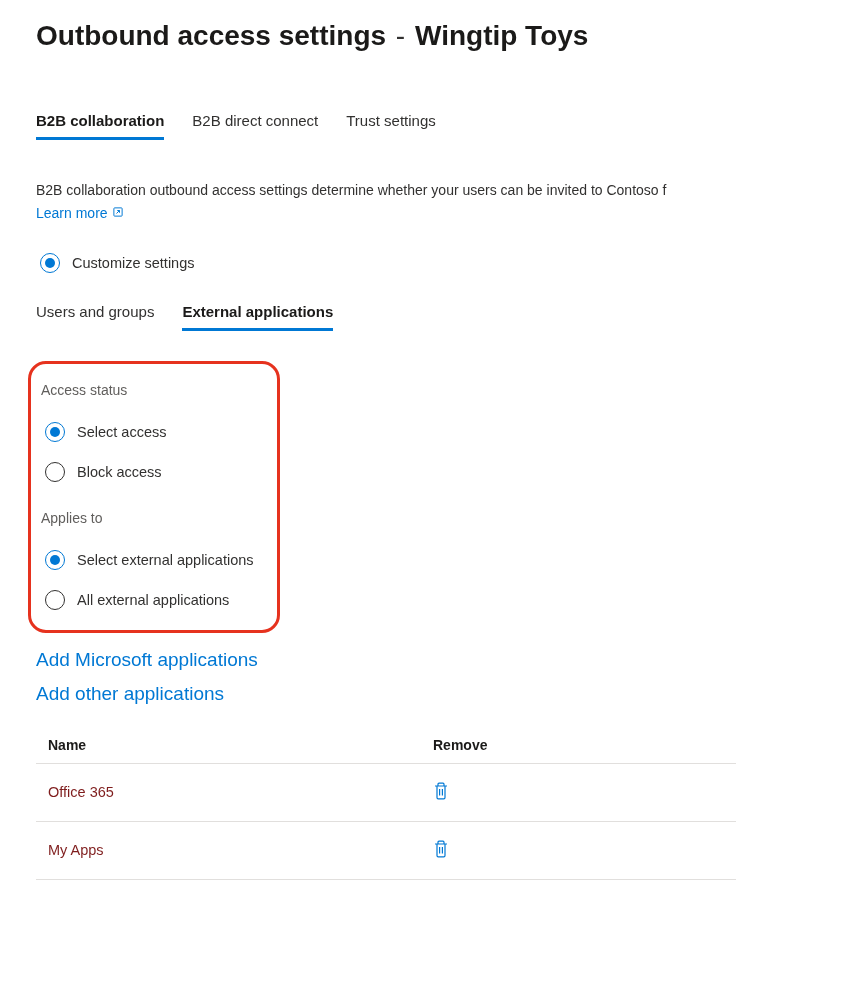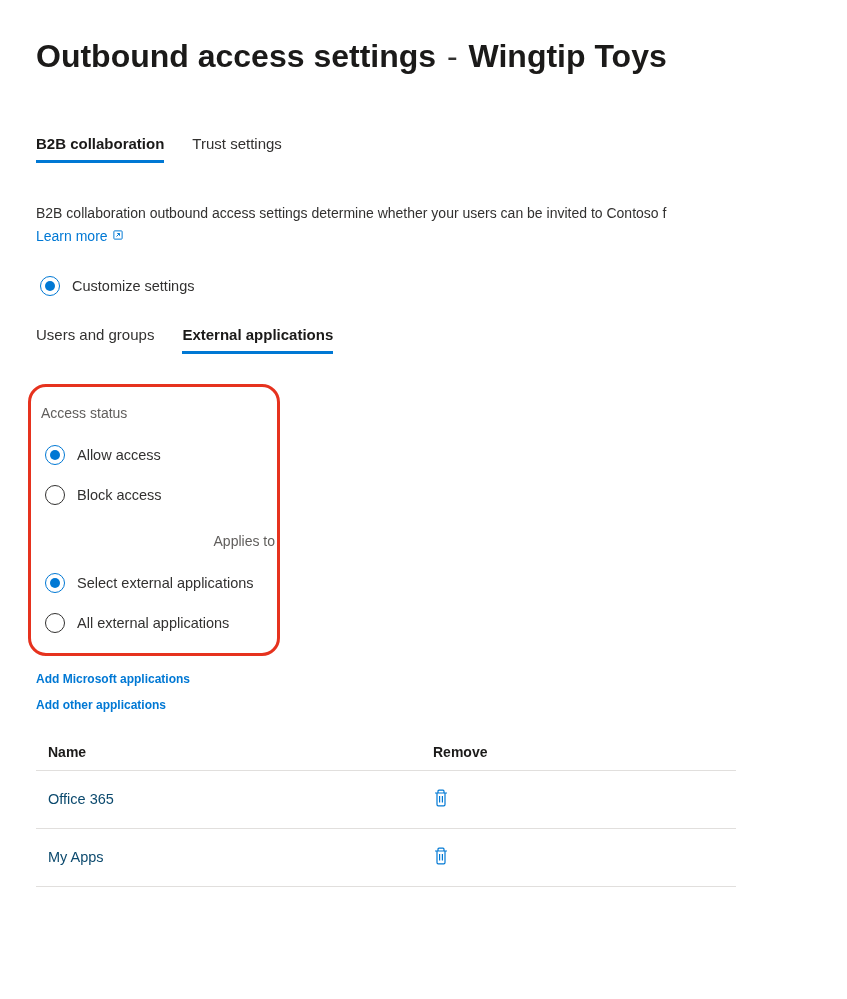--- a/index.html
+++ b/index.html
@@ -9,25 +9,24 @@
     }
     body {
       font-family: "Segoe UI", -apple-system, Arial, sans-serif;
       font-size: 14px;
       color: #323130;
       background: #ffffff;
       padding: 20px 36px;
       width: 847px;
     }
     .page-title {
-      font-size: 32px;
+      font-size: 28px;
       font-weight: 600;
       color: #1b1a19;
       margin-bottom: 60px;
-      margin-top: 18px;
     }
     .page-title .org {
       font-weight: 700;
     }
     .page-title .sep {
       font-weight: 400;
       color: #323130;
       margin: 0 2px;
     }
     .tab-row {
@@ -135,38 +134,36 @@
       margin-bottom: 16px;
     }
     .section-label {
       font-size: 14px;
       color: #605e5c;
       margin-bottom: 24px;
       margin-top: 0;
     }
     .section-label.mt {
       margin-top: 28px;
-      text-align: right;
     }
     .highlight-box .radio-group {
       margin-bottom: 0;
     }
     .highlight-box .radio-option {
       margin-bottom: 20px;
     }
     .highlight-box .radio-option:last-child {
       margin-bottom: 0;
     }
     .link-action {
       color: #0078d4;
-      font-size: 12px;
+      font-size: 19px;
       cursor: pointer;
       margin-bottom: 12px;
       display: block;
-      font-weight: bold;
     }
     .link-actions {
       margin-top: 8px;
       margin-bottom: 22px;
     }
     .app-table {
       width: 700px;
       border-collapse: collapse;
     }
     .app-table th {
@@ -177,21 +174,21 @@
       padding: 10px 12px;
       border-bottom: 1px solid #e1dfdd;
     }
     .app-table th.name-col {
       width: 55%;
     }
     .app-table td {
       padding: 18px 12px;
       border-bottom: 1px solid #e1dfdd;
       font-size: 14.5px;
-      color: #0c4a6e;
+      color: #7f1d1d;
     }
     .delete-btn {
       color: #0078d4;
       cursor: pointer;
       display: inline-flex;
     }
     .delete-btn svg {
       width: 16px;
       height: 18px;
     }
@@ -203,20 +200,23 @@
 
 <h1 class="page-title">
   <span>Outbound access settings</span>
   <span class="sep">-</span>
   <span class="org">Wingtip Toys</span>
 </h1>
 
 <div class="tab-row">
   <div class="tab active">
     <span>B2B collaboration</span>
+  </div>
+  <div class="tab">
+    <span>B2B direct connect</span>
   </div>
   <div class="tab">
     <span>Trust settings</span>
   </div>
 </div>
 
 <p class="description">B2B collaboration outbound access settings determine whether your users can be invited to Contoso f</p>
 <a class="learn-more">
   <span>Learn more</span>
   <span class="ext-icon">
@@ -241,21 +241,21 @@
   <div class="sub-tab active">
     <span>External applications</span>
   </div>
 </div>
 
 <div class="highlight-box">
   <div class="section-label">Access status</div>
   <div class="radio-group">
     <div class="radio-option selected">
       <span class="radio-circle"></span>
-      <span class="radio-label">Allow access</span>
+      <span class="radio-label">Select access</span>
     </div>
     <div class="radio-option">
       <span class="radio-circle"></span>
       <span class="radio-label">Block access</span>
     </div>
   </div>
 
   <div class="section-label mt">Applies to</div>
   <div class="radio-group">
     <div class="radio-option selected">

